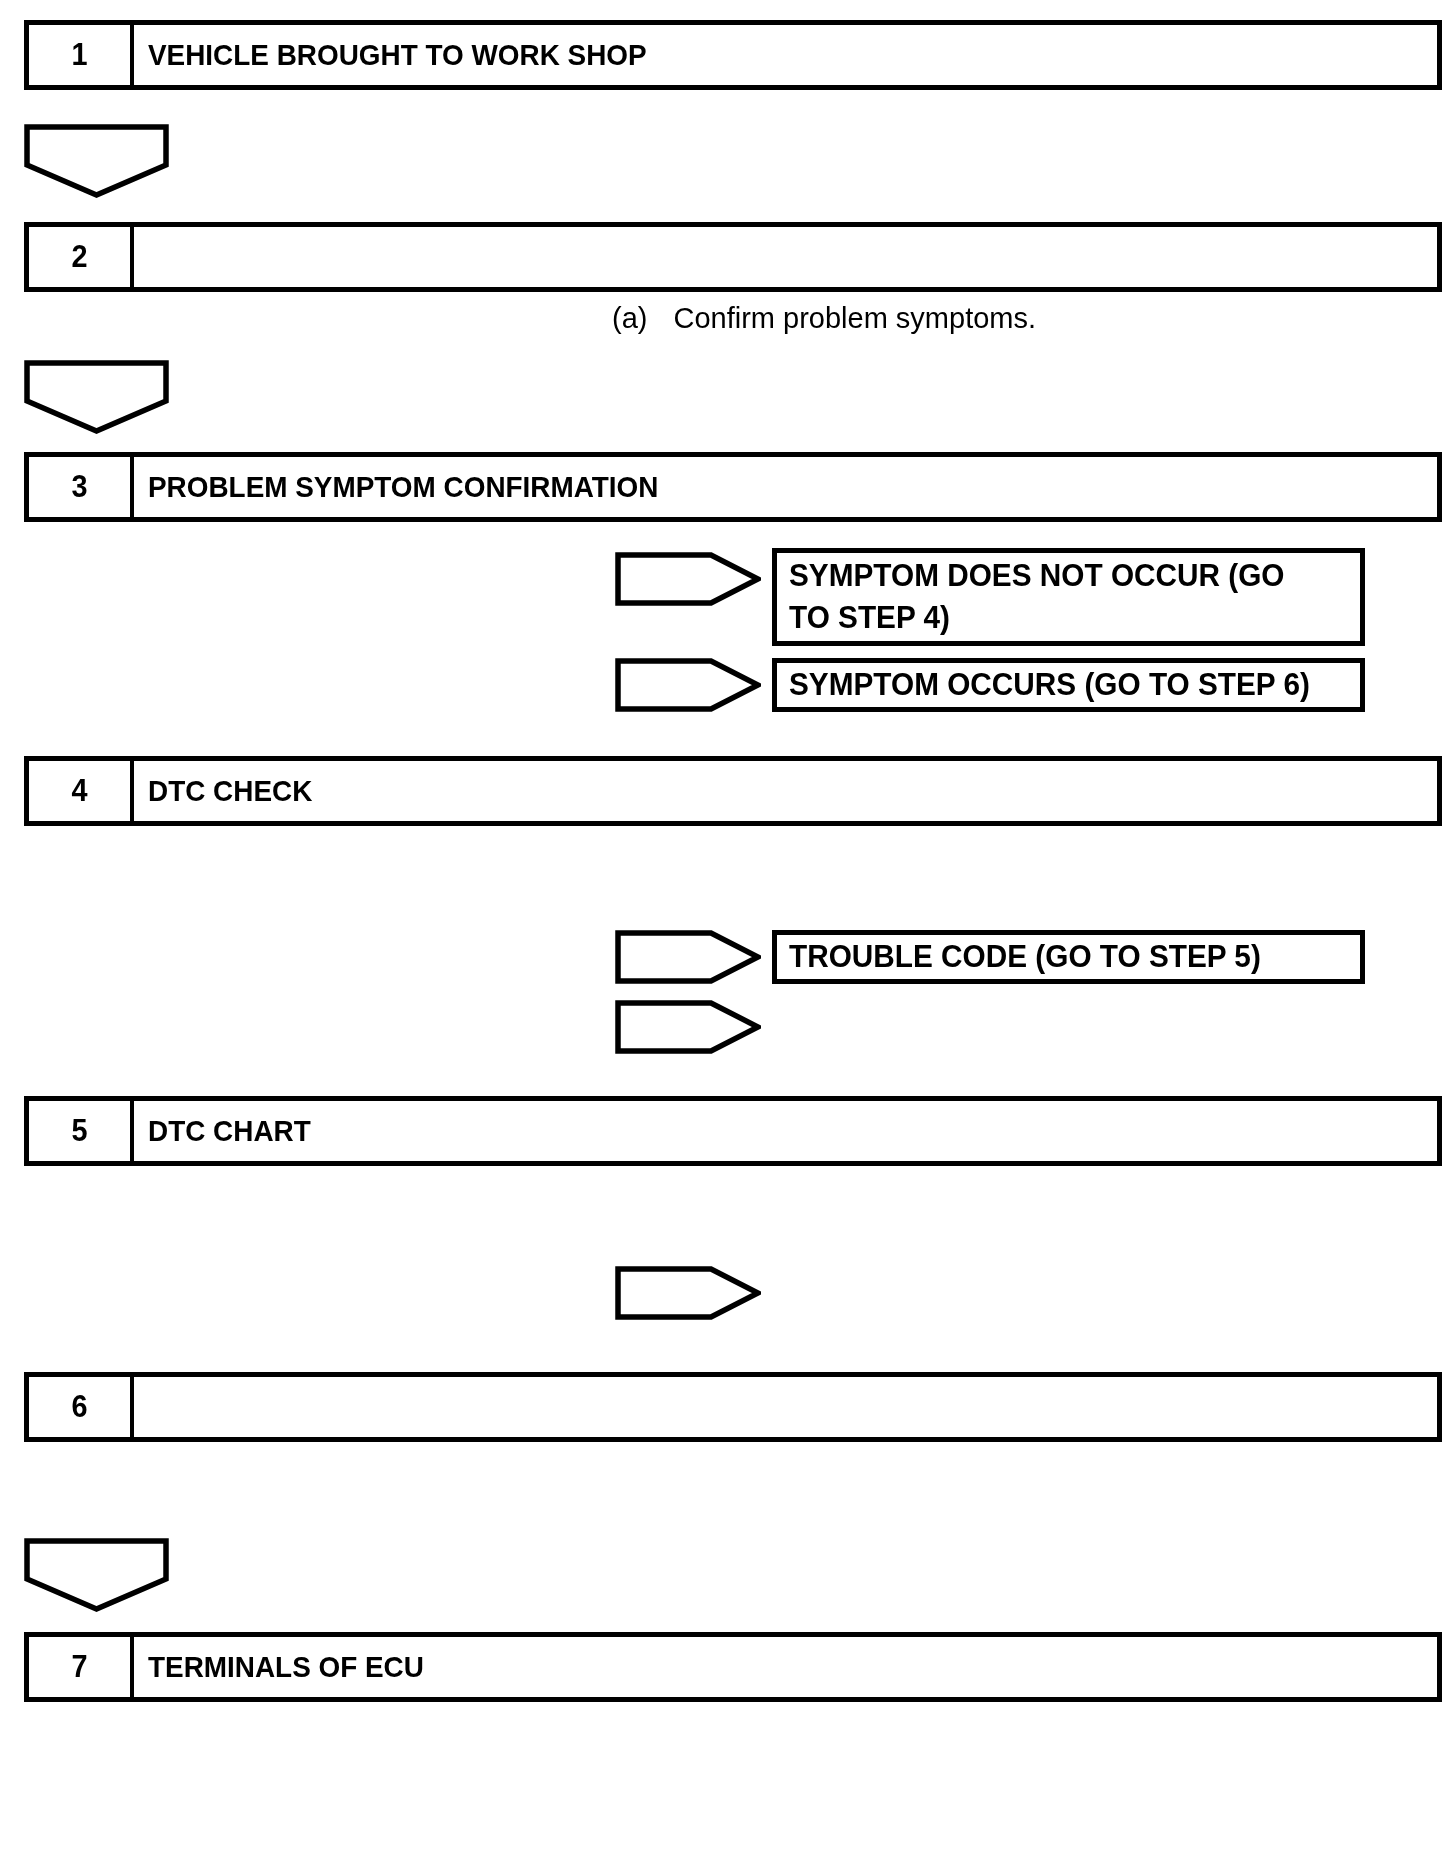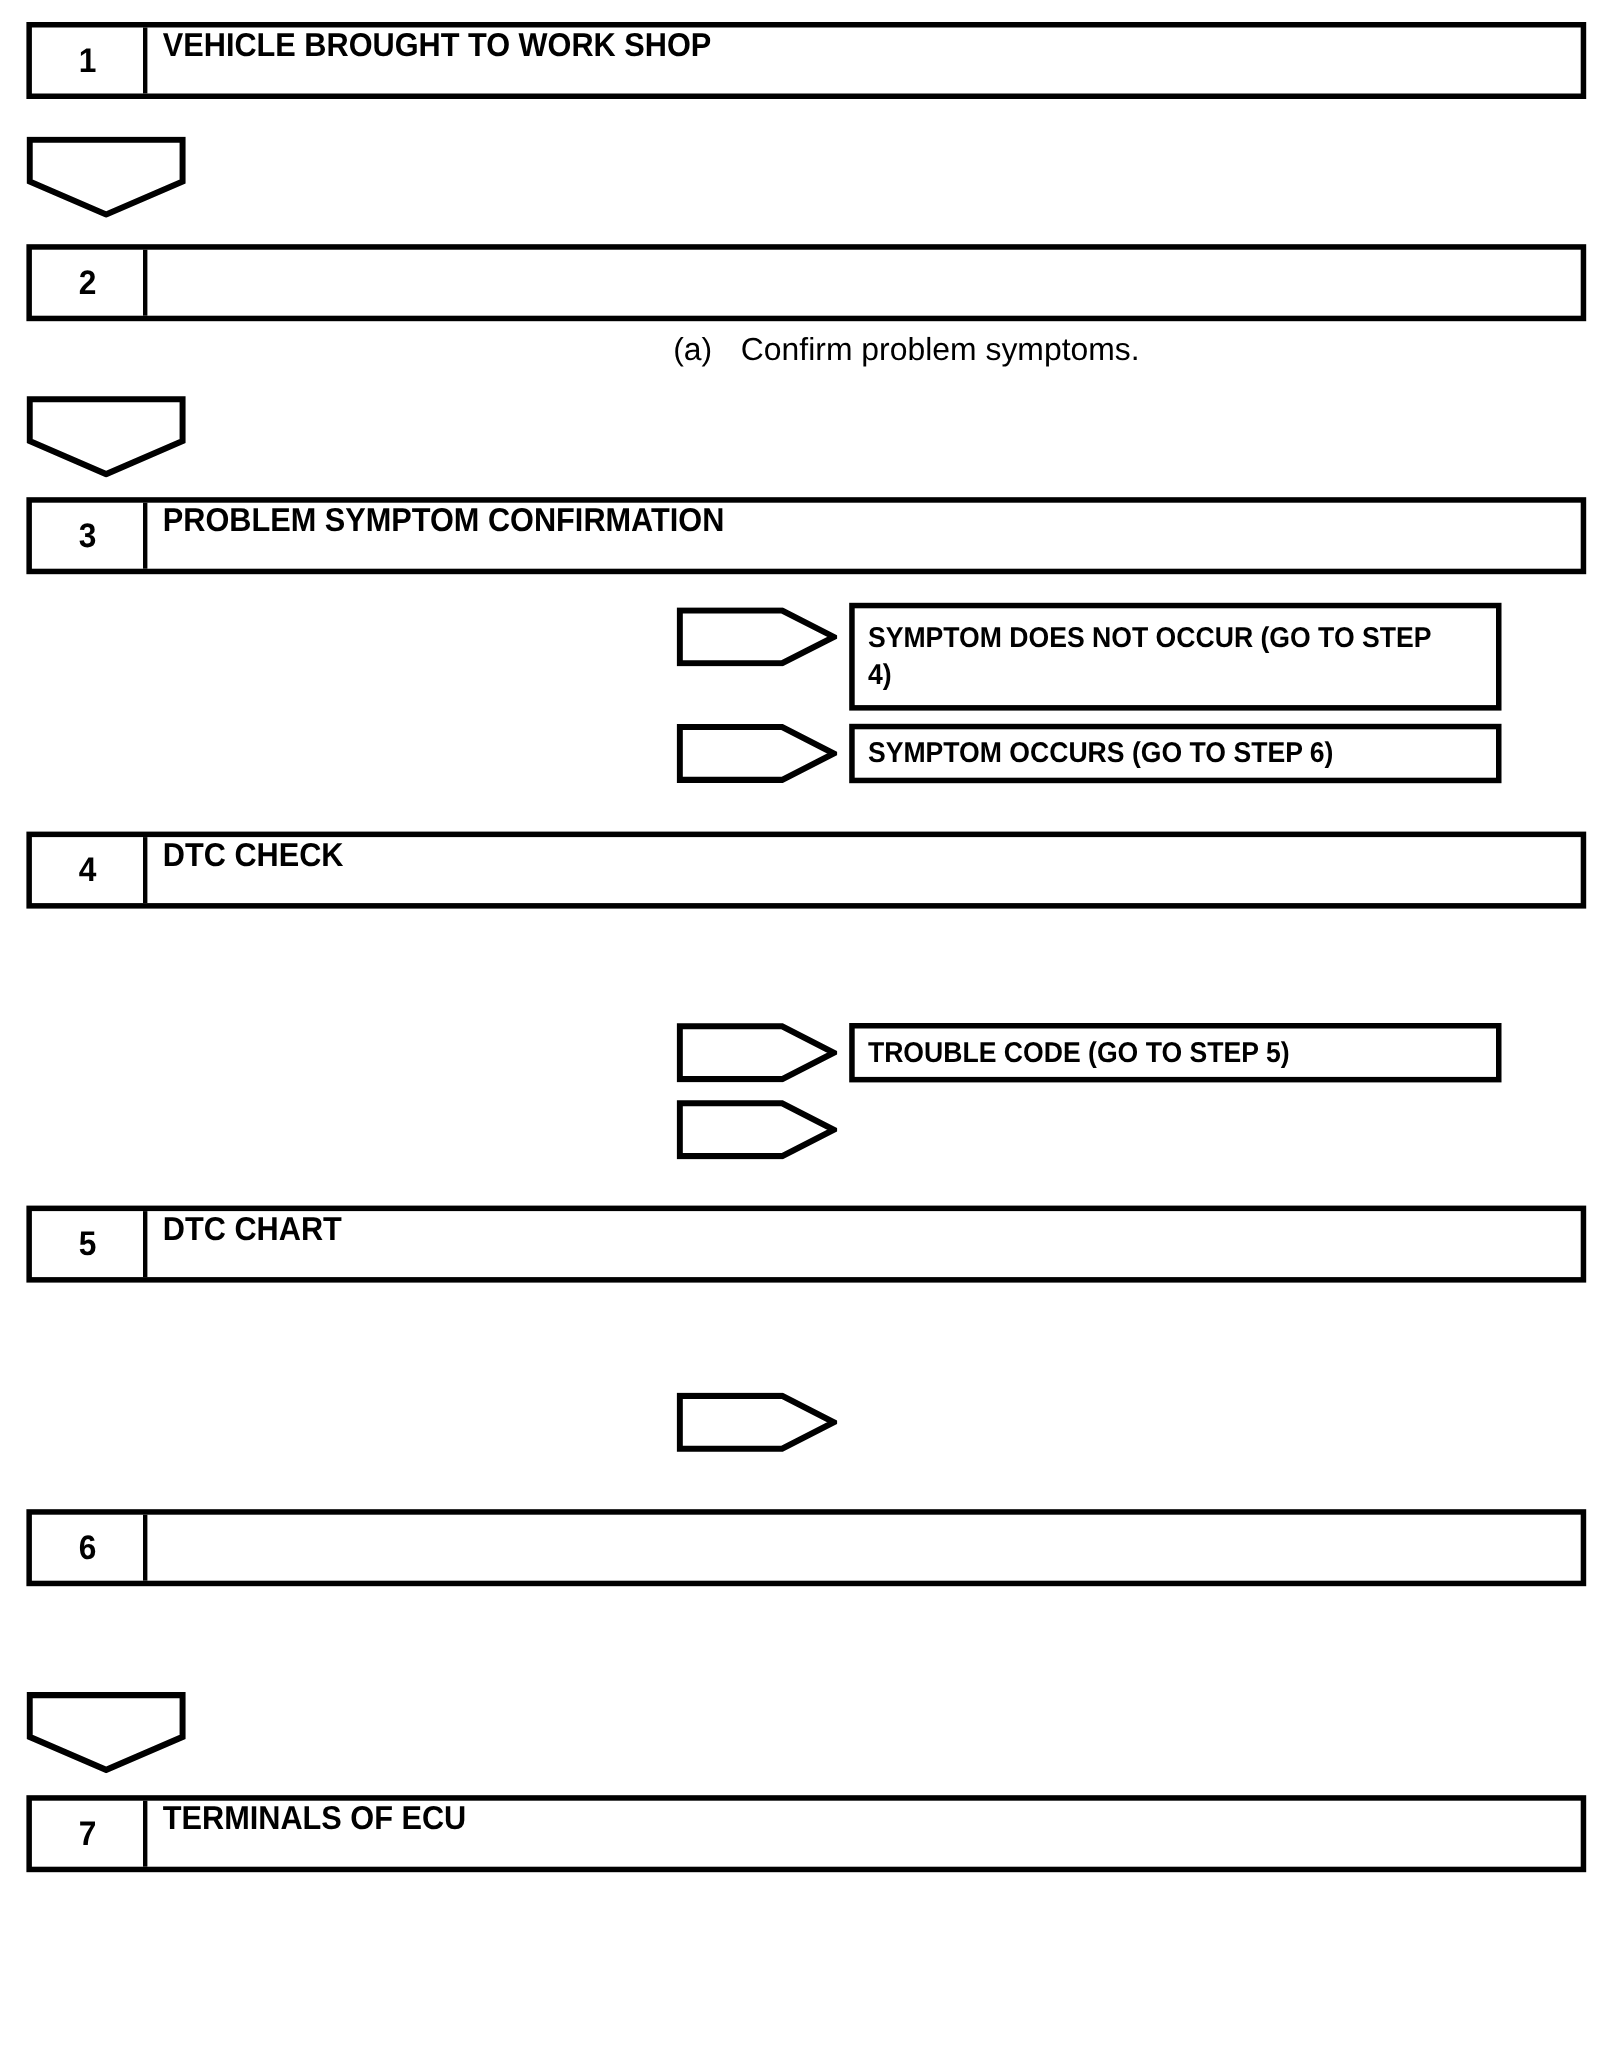--- a/index.html
+++ b/index.html
@@ -30,20 +30,21 @@
     border-right: 4px solid #000;
     display: flex;
     align-items: center;
     justify-content: center;
     font-weight: bold;
     font-size: 31px;
   }
   .step .ttl {
     flex: 1;
     display: flex;
+    align-items: center;
     padding-left: 14px;
     font-weight: bold;
     font-size: 30px;
     white-space: nowrap;
   }
   .cx {
     display: inline-block;
     transform: scaleX(0.93);
     transform-origin: 0 50%;
   }
@@ -60,21 +61,21 @@
     position: absolute;
     left: 772px;
     width: 593px;
     box-sizing: border-box;
     border: 5px solid #000;
     background: #fff;
     display: flex;
     align-items: center;
     padding: 0 6px 0 12px;
     font-weight: bold;
-    font-size: 26px;
+    font-size: 32px;
     line-height: 1.3;
   }
   
   .note {
     position: absolute;
     left: 612px;
     top: 302px;
     font-size: 29px;
     font-weight: normal;
     white-space: nowrap;

